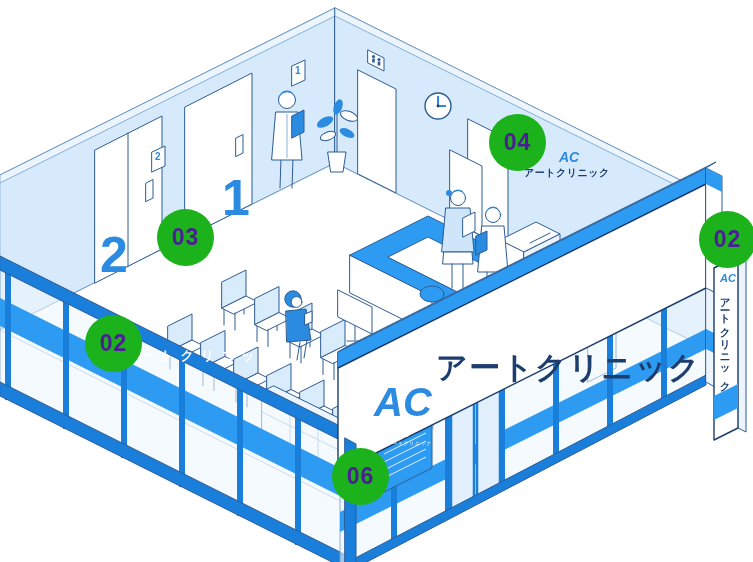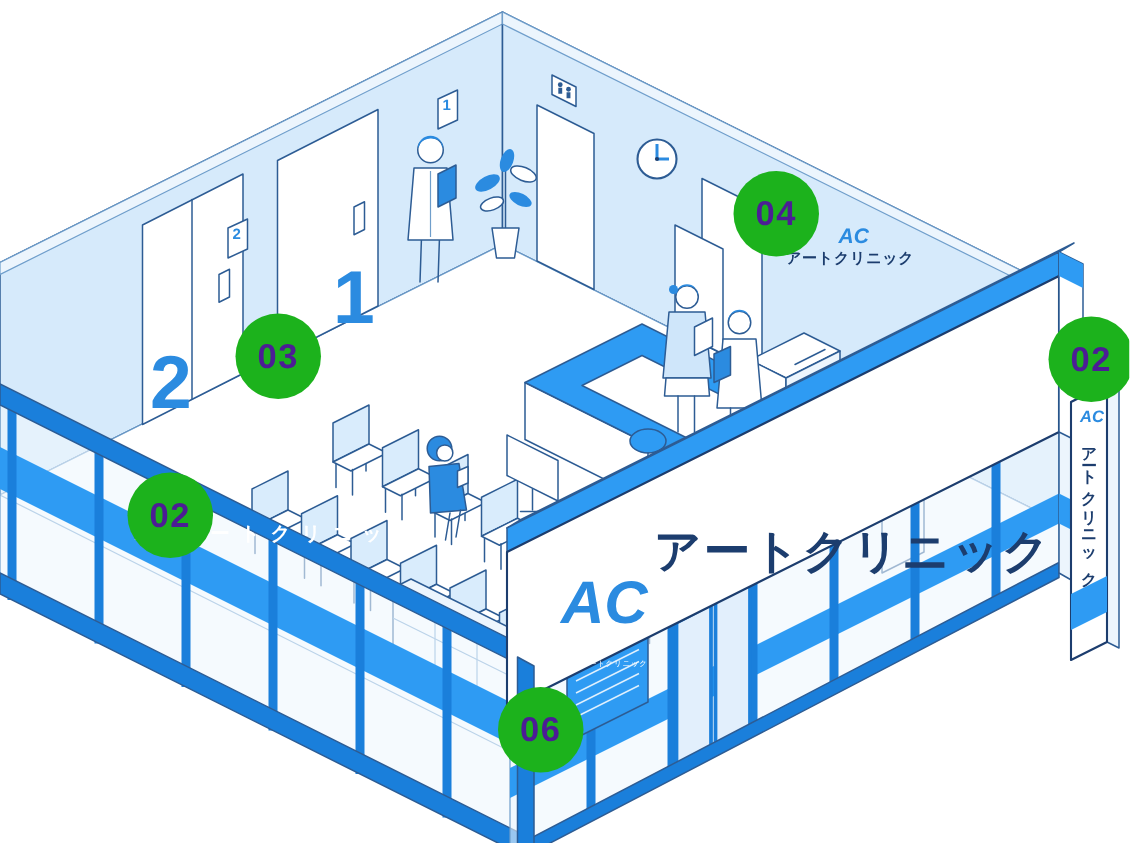--- a/index.html
+++ b/index.html
@@ -50,21 +50,21 @@
 
   
   .marker{position:absolute;width:57px;height:57px;border-radius:50%;background:#1cb21c;color:#4c1d95;
           display:flex;align-items:center;justify-content:center;font-size:23px;font-weight:800;
           letter-spacing:1px;cursor:pointer}
   .m01{left:342px;top:374px}
   .m02{left:85px;top:315px}
   .m03{left:157px;top:209px}
   .m04{left:489px;top:114px}
   .m05{left:699px;top:211px}
-  .m06{left:332px;top:458px}
+  .m06{left:332px;top:448px}
 </style>
 </head>
 <body>
 
 <div class="stage">
 
 <svg class="scene" width="753" height="562" viewBox="0 0 753 562">
 
   <defs>
     <g id="chair">

